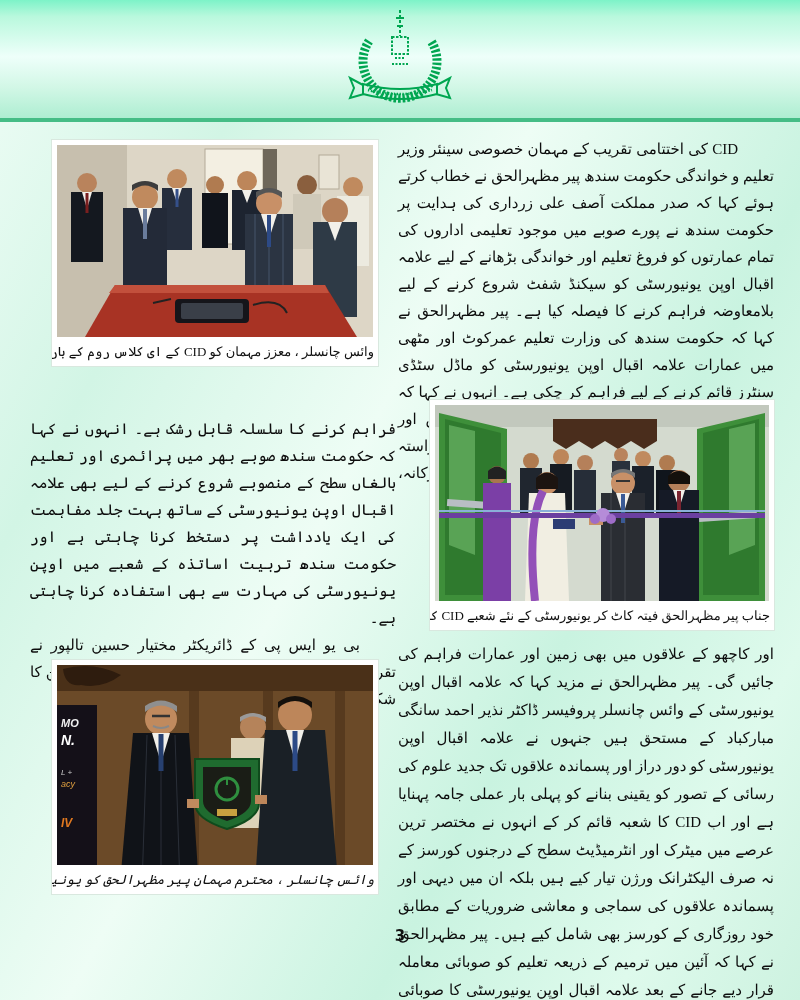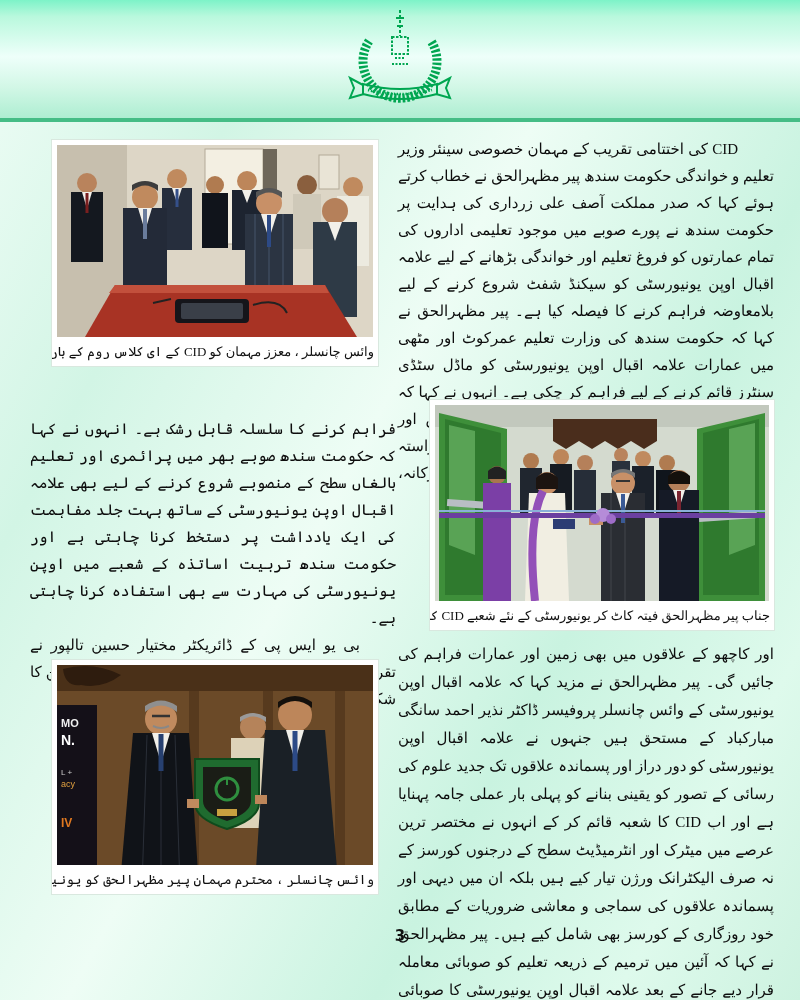--- a/index.html
+++ b/index.html
@@ -241,21 +241,21 @@
         <circle cx="176" cy="114" r="5" fill="#9e6cc8"></circle>
       </g>
     </svg>
     <div class="caption">جناب پیر مظہرالحق فیتہ کاٹ کر یونیورسٹی کے نئے شعبے CID کا افتتاح کر رہے ہیں ۔</div>
   </div>
 
   <div class="textblock u lh28" style="left:398px; top:640px; width:376px; height:270px;">
     <p>اور کاچھو کے علاقوں میں بھی زمین اور عمارات فراہم کی جائیں گی۔ پیر مظہرالحق نے مزید کہا کہ علامہ اقبال اوپن یونیورسٹی کے وائس چانسلر پروفیسر ڈاکٹر نذیر احمد سانگی مبارکباد کے مستحق ہیں جنہوں نے علامہ اقبال اوپن یونیورسٹی کو دور دراز اور پسماندہ علاقوں تک جدید علوم کی رسائی کے تصور کو یقینی بنانے کو پہلی بار عملی جامہ پہنایا ہے اور اب CID کا شعبہ قائم کر کے انہوں نے مختصر ترین عرصے میں میٹرک اور انٹرمیڈیٹ سطح کے درجنوں کورسز کے نہ صرف الیکٹرانک ورژن تیار کیے ہیں بلکہ ان میں دیہی اور پسماندہ علاقوں کی سماجی و معاشی ضروریات کے مطابق خود روزگاری کے کورسز بھی شامل کیے ہیں۔ پیر مظہرالحق نے کہا کہ آئین میں ترمیم کے ذریعہ تعلیم کو صوبائی معاملہ قرار دیے جانے کے بعد علامہ اقبال اوپن یونیورسٹی کا صوبائی حکومتوں کو فروغ علم میں معاونت</p>
   </div>
 
-  <div class="photo-card" style="left:52px; top:660px; width:326px;">
+  <div class="photo-card" style="left:52px; top:660px; width:326px;font-style:italic;">
     <svg class="photo" width="316" height="200" viewBox="0 0 316 200">
       <rect width="316" height="200" fill="#6b4a28"></rect>
       <rect x="132" y="0" width="10" height="200" fill="#573a1e"></rect>
       <rect x="206" y="0" width="10" height="200" fill="#573a1e"></rect>
       <rect x="278" y="0" width="10" height="200" fill="#573a1e"></rect>
       <rect x="0" y="0" width="316" height="26" fill="#4a3018"></rect>
       <path d="M6 4 q30 -8 58 6 q-18 14 -40 10 q-16 2 -18 -16 Z" fill="#2e1c0e"></path>
 
       <g>
         <rect x="0" y="40" width="40" height="160" fill="#141018"></rect>

